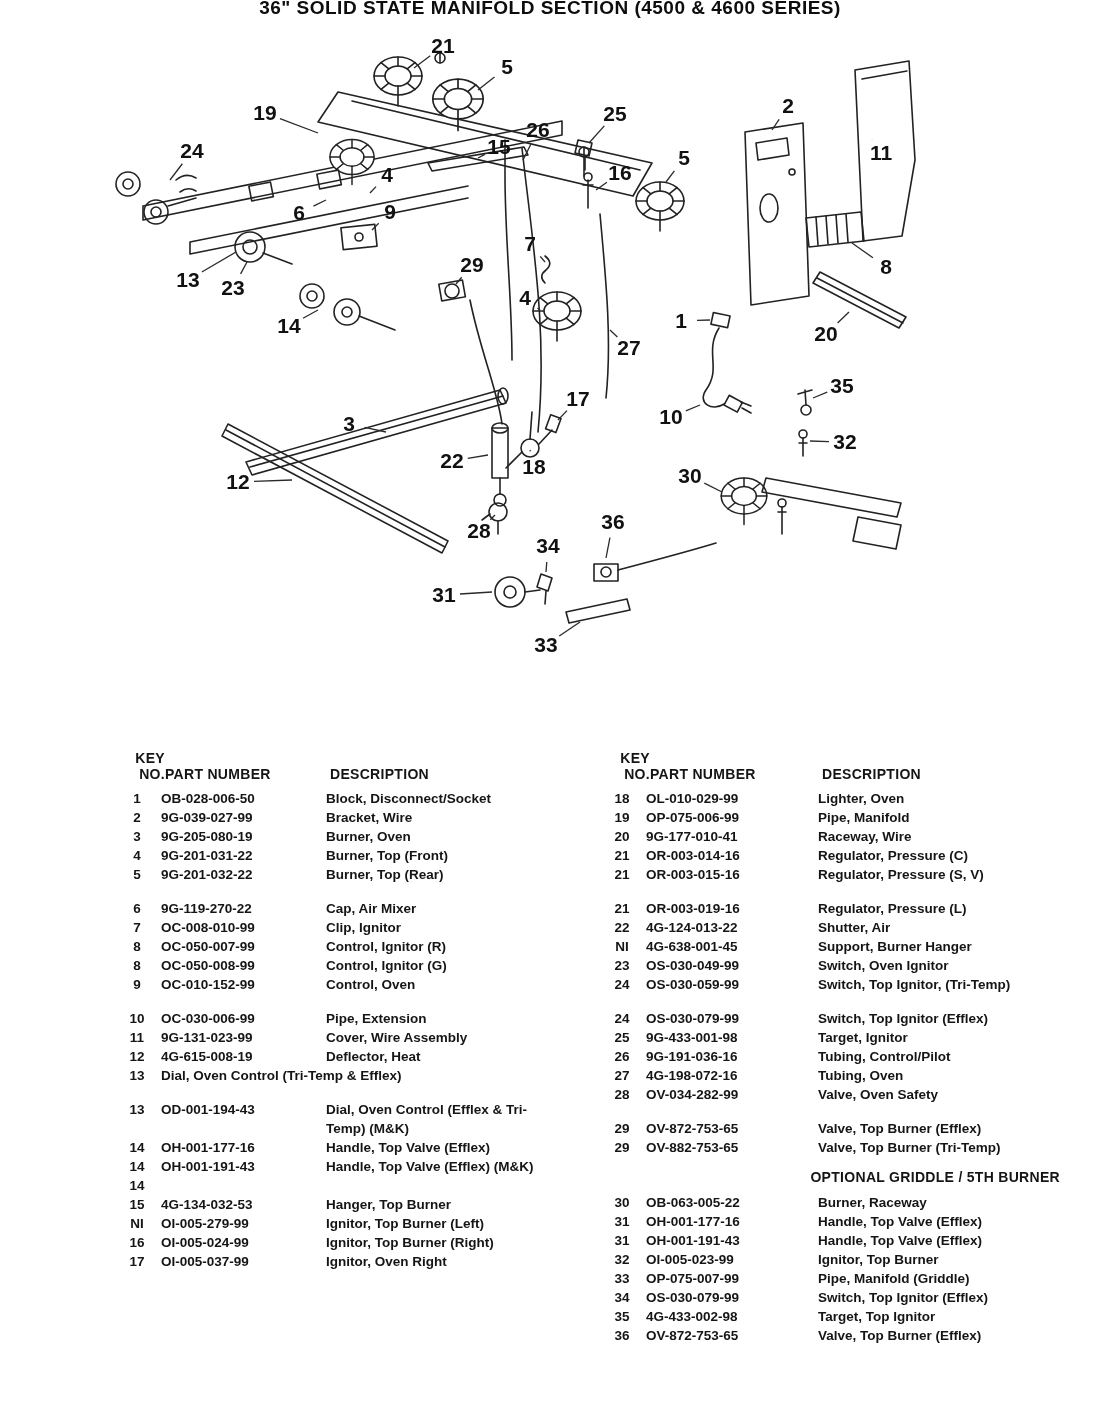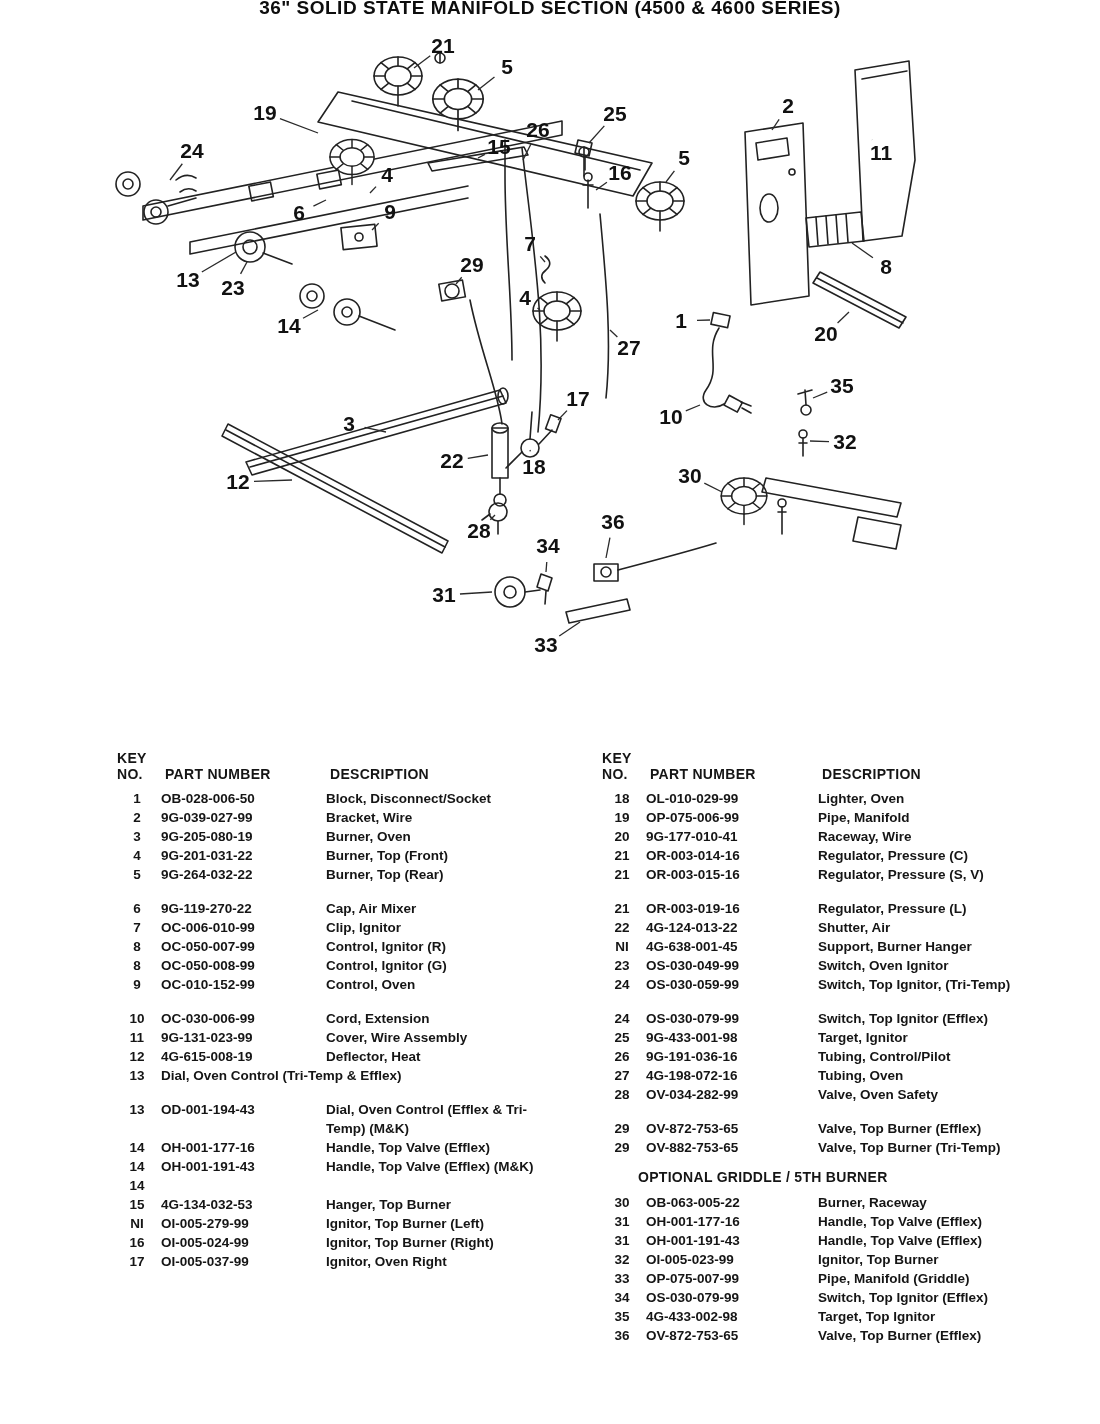--- a/index.html
+++ b/index.html
@@ -22,34 +22,34 @@
   .callout{
     font-family:"Liberation Sans",sans-serif;
     font-size:21px;font-weight:bold;fill:#111;text-anchor:middle;
   }
   .leader{stroke:#2a2a2a;stroke-width:1.3;}
   
   .ptable{position:absolute;font-weight:bold;color:#151515;}
   .ptable.left{left:113px;top:750px;width:438px;}
   .ptable.right{left:598px;top:750px;width:462px;}
   .thead{display:flex;align-items:flex-end;font-size:14px;letter-spacing:.3px;margin-bottom:7px;}
-  .thead .key{width:48px;flex:none;padding-left:4px;}
+  .thead .key{width:48px;flex:none;padding-left:4px;text-align:right;}
   .thead .key div{line-height:16px;}
   .thead .part{width:165px;flex:none;}
   .thead .desc{flex:1;}
   .ptable.right .thead .part{width:172px;}
   .row{display:flex;font-size:13.5px;line-height:19px;}
   .row .c.key{width:48px;flex:none;text-align:center;}
   .row .c.part{width:165px;flex:none;}
   .ptable.right .row .c.part{width:172px;}
   .row .c.desc{flex:1;padding-right:4px;}
   .group{margin-bottom:15px;}
   .group:last-child{margin-bottom:0;}
   .optional-header{
-    font-size:14px;text-align:left;
+    font-size:14px;text-align:right;
     padding-left:40px;
     margin:12px 0 8px 0;letter-spacing:.3px;
   }
 </style>
 </head>
 <body>
 
 <div class="page">
 
   <div class="doc-title">36" SOLID STATE MANIFOLD SECTION (4500 &amp; 4600 SERIES)</div>
@@ -293,33 +293,33 @@
             <div class="c part">9G-205-080-19</div>
             <div class="c desc">Burner, Oven</div>
           </div>
           <div class="row">
             <div class="c key">4</div>
             <div class="c part">9G-201-031-22</div>
             <div class="c desc">Burner, Top (Front)</div>
           </div>
           <div class="row">
             <div class="c key">5</div>
-            <div class="c part">9G-264-032-22</div>
+            <div class="c part">9G-201-032-22</div>
             <div class="c desc">Burner, Top (Rear)</div>
           </div>
         </div>
         <div class="group">
           <div class="row">
             <div class="c key">6</div>
             <div class="c part">9G-119-270-22</div>
             <div class="c desc">Cap, Air Mixer</div>
           </div>
           <div class="row">
             <div class="c key">7</div>
-            <div class="c part">OC-006-010-99</div>
+            <div class="c part">OC-008-010-99</div>
             <div class="c desc">Clip, Ignitor</div>
           </div>
           <div class="row">
             <div class="c key">8</div>
             <div class="c part">OC-050-007-99</div>
             <div class="c desc">Control, Ignitor (R)</div>
           </div>
           <div class="row">
             <div class="c key">8</div>
             <div class="c part">OC-050-008-99</div>
@@ -328,21 +328,21 @@
           <div class="row">
             <div class="c key">9</div>
             <div class="c part">OC-010-152-99</div>
             <div class="c desc">Control, Oven</div>
           </div>
         </div>
         <div class="group">
           <div class="row">
             <div class="c key">10</div>
             <div class="c part">OC-030-006-99</div>
-            <div class="c desc">Cord, Extension</div>
+            <div class="c desc">Pipe, Extension</div>
           </div>
           <div class="row">
             <div class="c key">11</div>
             <div class="c part">9G-131-023-99</div>
             <div class="c desc">Cover, Wire Assembly</div>
           </div>
           <div class="row">
             <div class="c key">12</div>
             <div class="c part">4G-615-008-19</div>
             <div class="c desc">Deflector, Heat</div>

